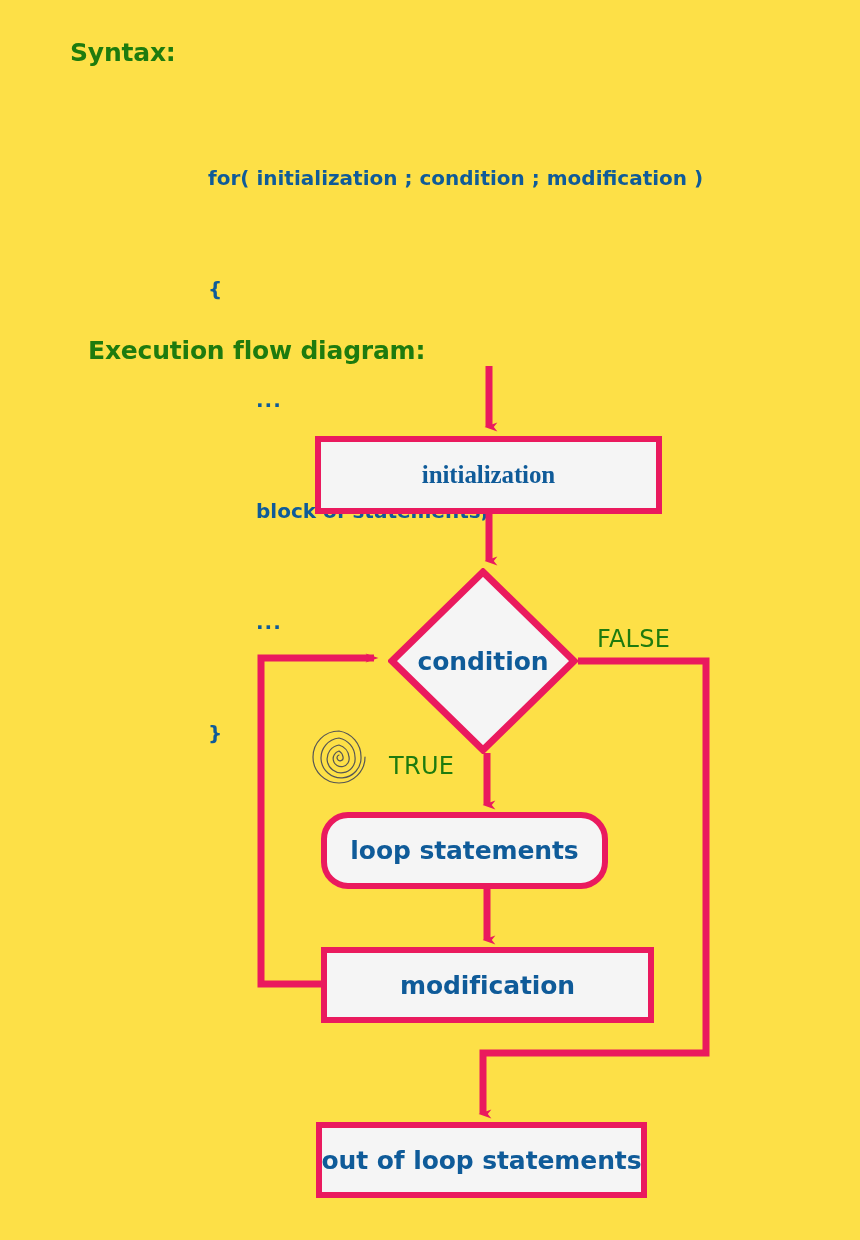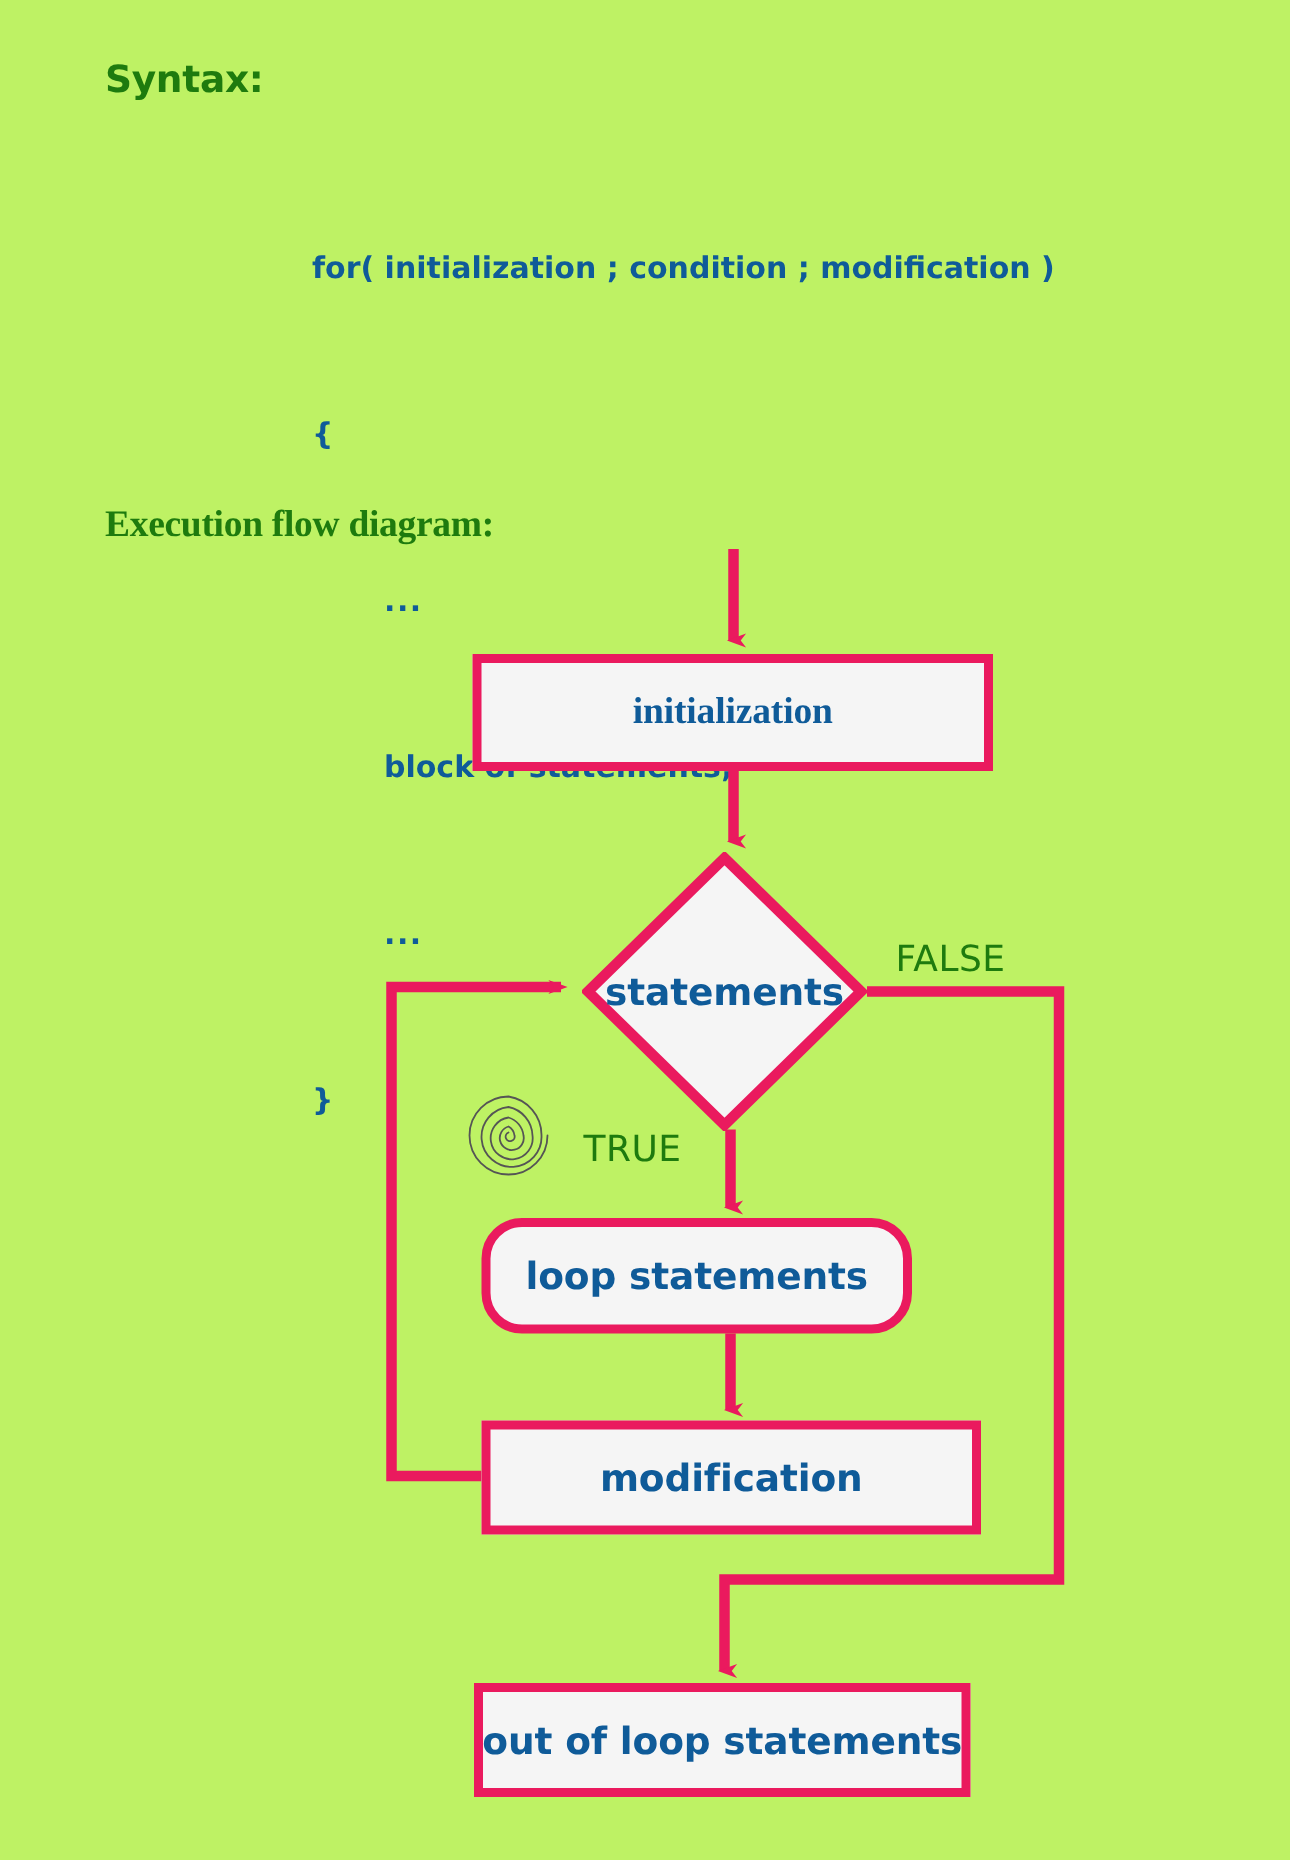--- a/index.html
+++ b/index.html
@@ -15,34 +15,34 @@
     overflow: hidden;
     font-family: "DejaVu Sans", "Liberation Sans", sans-serif;
     background: #f5f5f5;
   }
 
   .page {
     position: absolute;
     inset: 0;
     width: 860px;
     height: 1240px;
-    background: #bef264;
+    background: #fde047;
   }
 
   
   .heading {
     position: absolute;
     color: #1e7b0e;
     font-weight: bold;
     font-size: 25px;
     letter-spacing: -0.2px;
     white-space: nowrap;
   }
   #syntax-heading { left: 70px; top: 38px; }
-  #flow-heading   { left: 70px; top: 336px; font-family: Liberation Serif, serif; }
+  #flow-heading   { left: 88px; top: 336px; }
 
   
   .code-block {
     position: absolute;
     left: 208px;
     top: 86px;
     color: #0f5b99;
     font-weight: bold;
     font-size: 20px;
     line-height: 37px;
@@ -170,21 +170,21 @@
   </svg>
 
   <div class="node-box" id="box-initialization">
     <span class="node-label">initialization</span>
   </div>
 
   <div id="diamond-condition">
     <svg class="diamond-shape" viewBox="0 0 190 186">
       <polygon points="95,4 186,93 95,182 4,93" fill="#f5f5f5" stroke="#ea1a5e" stroke-width="7"></polygon>
     </svg>
-    <span class="node-label">statements</span>
+    <span class="node-label">condition</span>
   </div>
 
   <div class="branch-label" id="label-false">FALSE</div>
   <div class="branch-label" id="label-true">TRUE</div>
 
   <svg id="loop-spiral" viewBox="0 0 72 62">
     <path d="M62,30 A26,26 0 1 1 36,4 A26,26 0 0 1 58,30
              A20,20 0 1 1 36,11 A20,20 0 0 1 52,30
              A14,14 0 1 1 36,18 A14,14 0 0 1 46,30
              A8,8 0 1 1 36,24 A8,8 0 0 1 40,30

